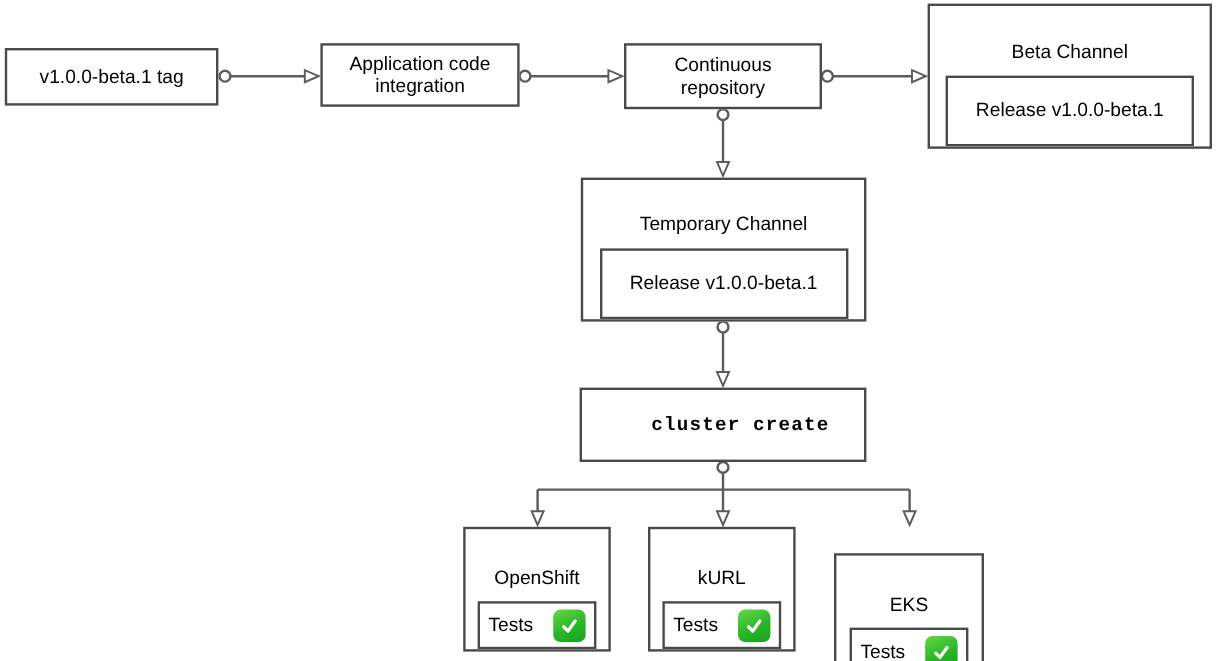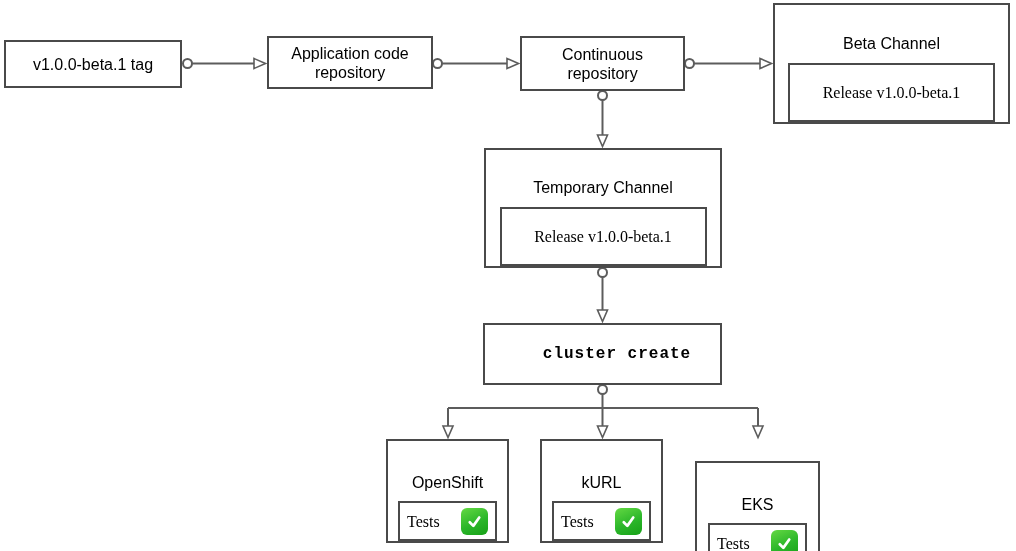--- a/index.html
+++ b/index.html
@@ -65,21 +65,20 @@
     font-size: 16px;
     line-height: 19px;
   }
   .inner-box {
     background: #ffffff;
     border: 2px solid var(--box-border);
     display: flex;
     align-items: center;
     justify-content: center;
     font-size: 16px;
-    font-family: Liberation Serif, serif;
   }
   .channel .box-title { margin-top: 12px; }
   .channel .inner-box { margin-top: 10px; width: 207px; height: 59px; }
   .cluster .box-title { }
   .cluster .inner-box {
     margin-top: 9px;
     width: 99px;
     height: 40px;
     justify-content: space-between;
     padding: 16px 7px;
@@ -147,21 +146,21 @@
       <polygon points="602.5,437.5 597.5,426 607.5,426"></polygon>
       <polygon points="758,437.5 753,426 763,426"></polygon>
     </g>
   </svg>
 
   <div class="node simple" style="left:4px; top:40px; width:178px; height:48px;">
     <span>v1.0.0-beta.1 tag</span>
   </div>
 
   <div class="node simple" style="left:267px; top:36px; width:166px; height:53px;">
-    <span>Application code repository</span>
+    <span>Application code integration</span>
   </div>
 
   <div class="node simple" style="left:520px; top:36px; width:165px; height:55px;">
     <span>Continuous repository</span>
   </div>
 
   <div class="node container channel" style="left:773px; top:3px; width:237px; height:121px;">
     <div class="box-title">Beta Channel</div>
     <div class="inner-box">
       <span>Release v1.0.0-beta.1</span>

